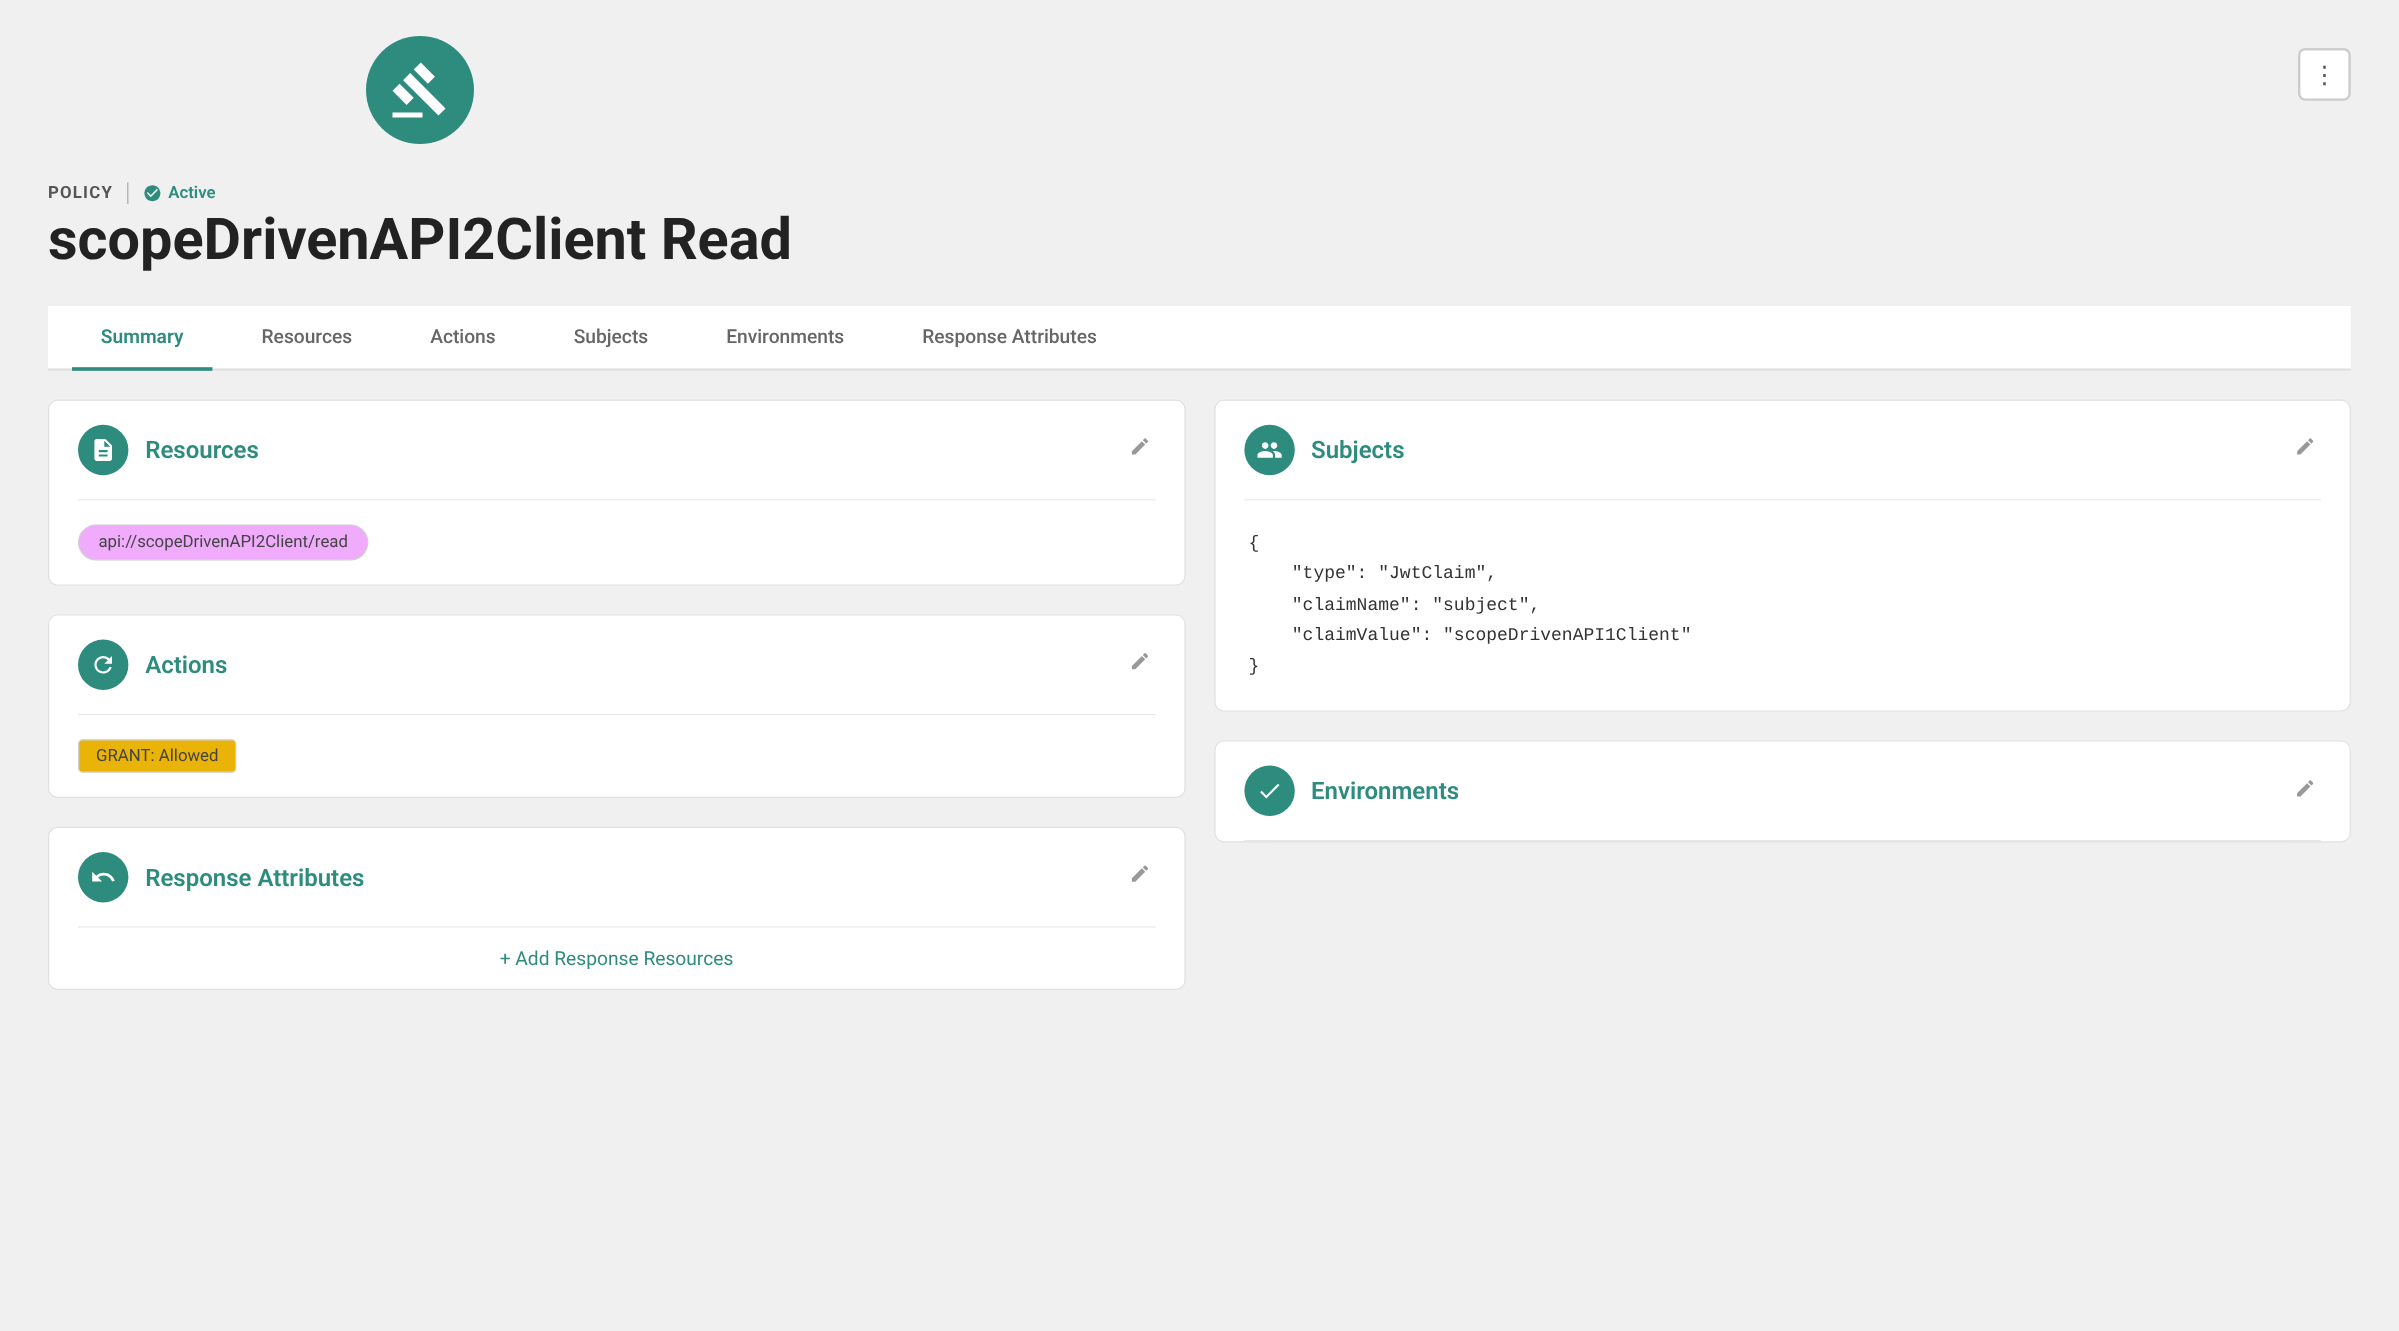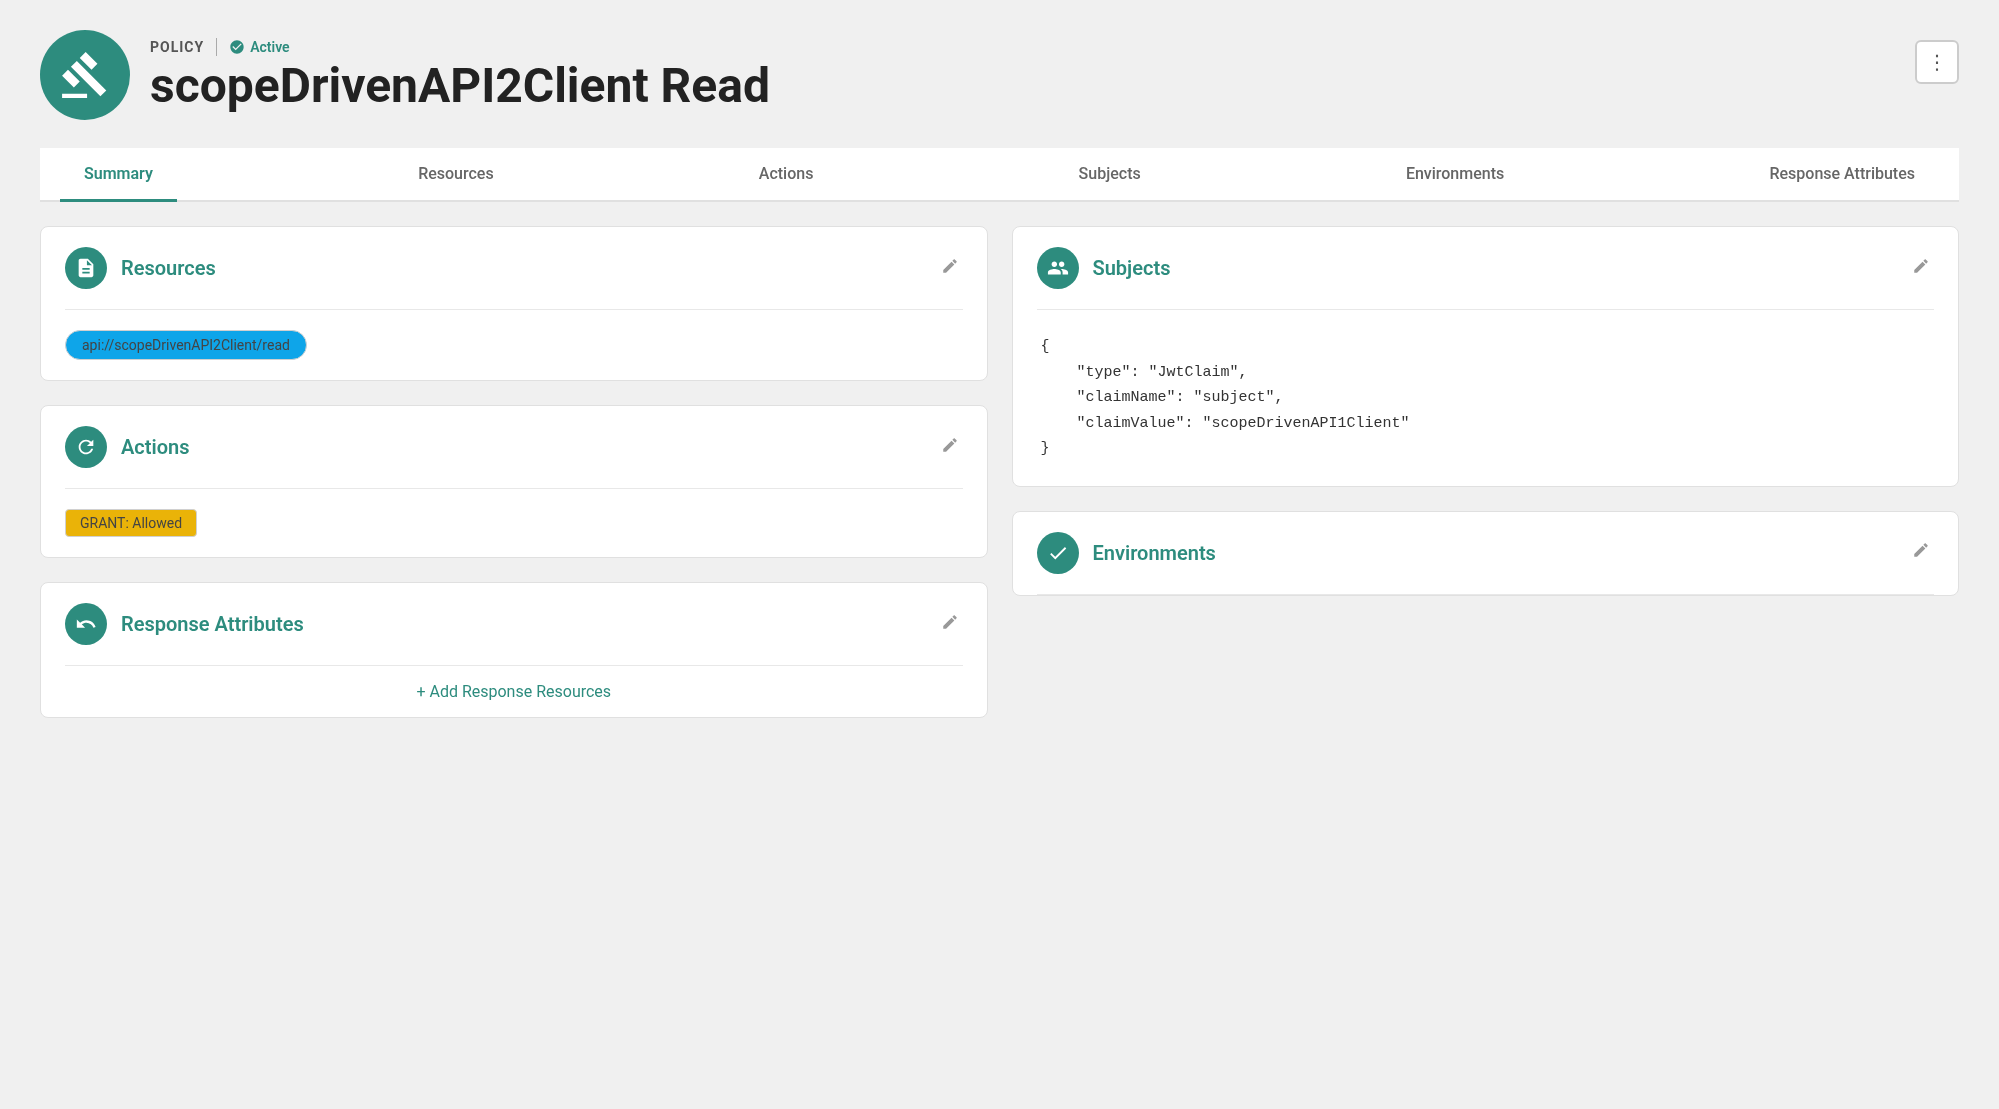--- a/index.html
+++ b/index.html
@@ -17,21 +17,22 @@
     
     .header {
       display: flex;
       align-items: center;
       justify-content: space-between;
       margin-bottom: 28px;
     }
     .header-left {
       display: flex;
       align-items: center;
-      gap: 20px;
+      gap: 32px;
+      flex-direction: column;
     }
     .policy-icon {
       width: 90px;
       height: 90px;
       border-radius: 50%;
       background: #2d8c7e;
       display: flex;
       align-items: center;
       justify-content: center;
       flex-shrink: 0;
@@ -94,24 +95,23 @@
       font-size: 20px;
       color: #555;
       align-self: flex-start;
       margin-top: 10px;
     }
     
     .tabs-bar {
       background: white;
       border-bottom: 2px solid #e0e0e0;
       display: flex;
-      gap: 0;
+      gap: 17px;
       margin-bottom: 24px;
       padding: 0 20px;
-      justify-content: space-between;
     }
     .tab {
       padding: 16px 24px;
       font-size: 16px;
       font-weight: 500;
       color: #666;
       cursor: pointer;
       border-bottom: 3px solid transparent;
       margin-bottom: -2px;
     }
@@ -190,21 +190,21 @@
       height: 1px;
       background: #e8e8e8;
       margin: 0 24px;
     }
     .card-body {
       padding: 20px 24px;
     }
     
     .tag-pill {
       display: inline-block;
-      background: #0ea5e9;
+      background: #f0abfc;
       border: 1px solid #d0d0d0;
       border-radius: 20px;
       padding: 6px 16px;
       font-size: 14px;
       color: #444;
     }
     
     .grant-pill {
       display: inline-block;
       background: #eab308;

